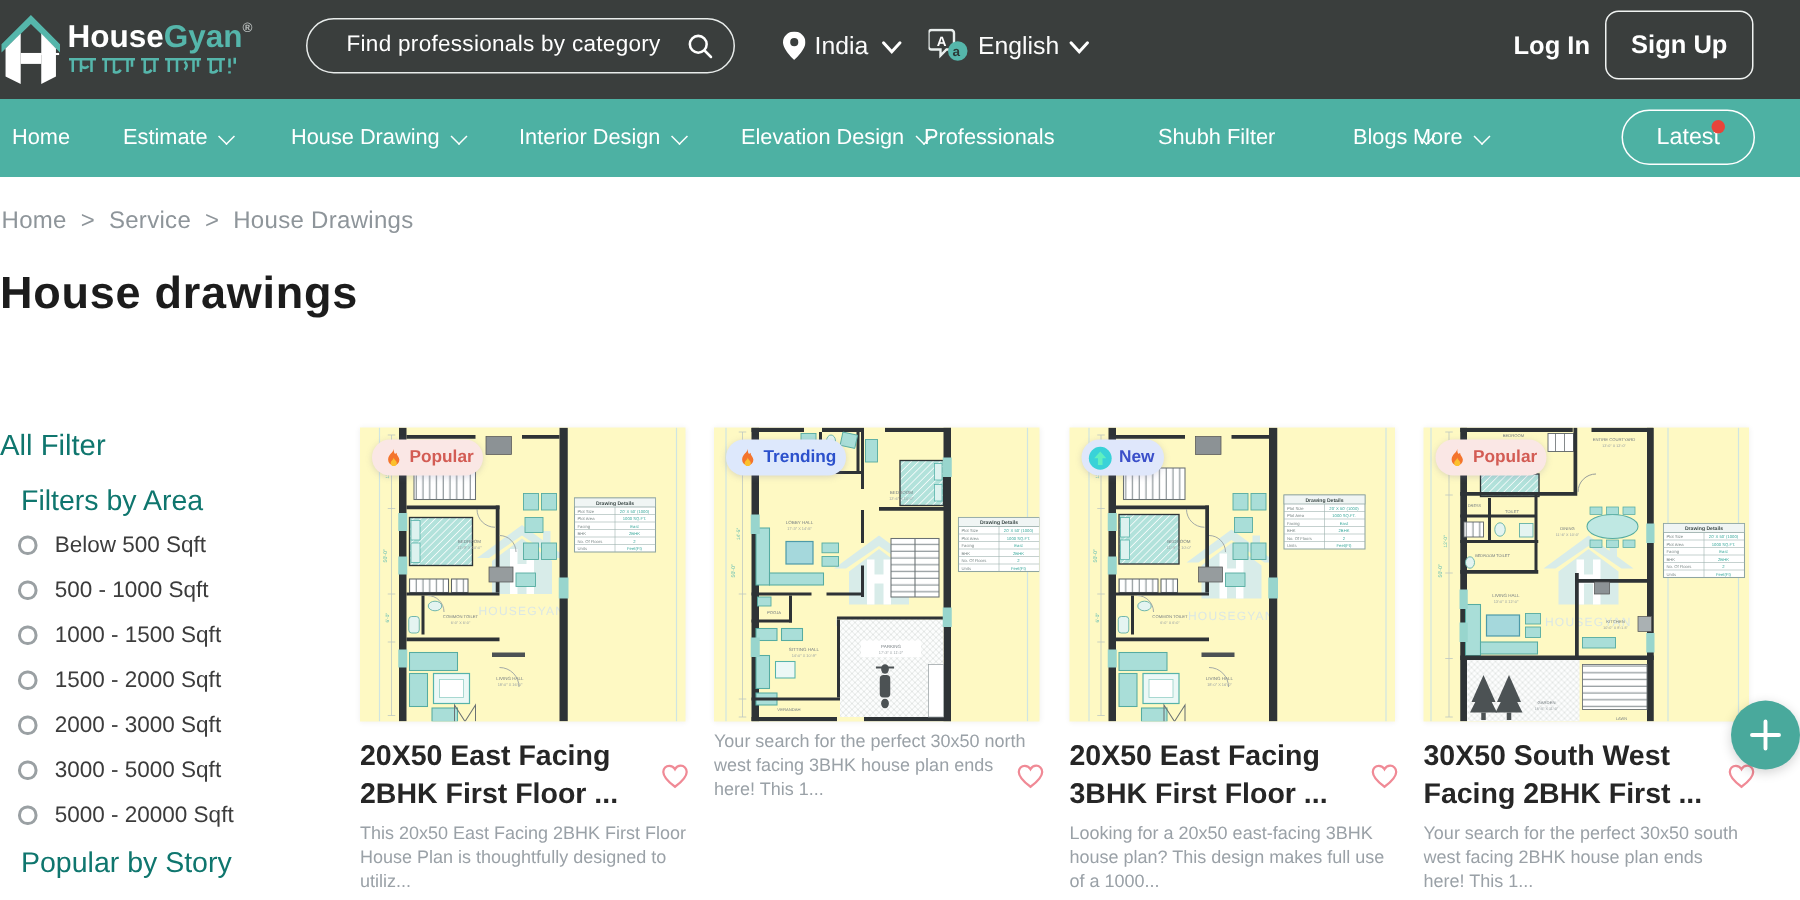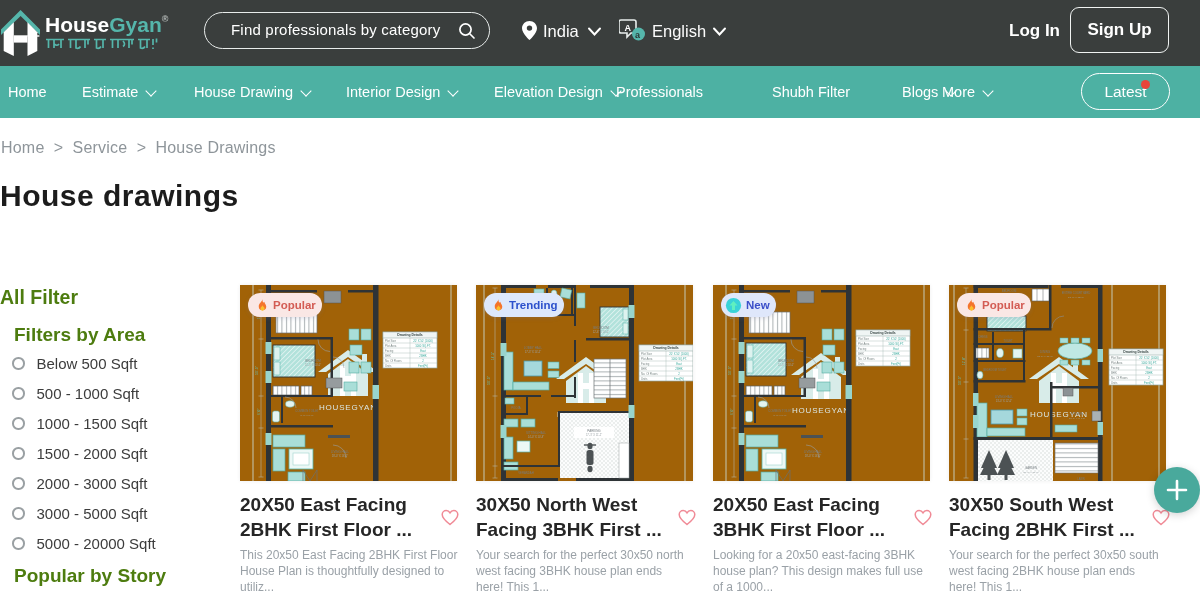--- a/index.html
+++ b/index.html
@@ -16,28 +16,28 @@
   .chev { width:11px; height:11px; margin-left:8px; position:relative; }
   .chev::after { content:""; position:absolute; left:1px; top:0px; width:7px; height:7px;
      border-right:1.8px solid #fff; border-bottom:1.8px solid #fff; transform:rotate(45deg); }
 
   
   #bc { position:absolute; left:1px; top:139px; font-size:16px; color:#8e959a; letter-spacing:.2px; }
   h1 { position:absolute; left:0px; top:179px; font-size:30px; font-weight:bold; color:#1c1c1c; letter-spacing:.5px; }
 
   
   #side { position:absolute; left:0; top:286px; width:230px; color:#2b2b2b; }
-  .sfh { font-size:19px; font-weight:bold; color:#4d7c0f; }
+  .sfh { font-size:19px; font-weight:normal; color:#0f766e; }
   .radio { width:12.5px; height:12.5px; border:2px solid #9aa0a3; border-radius:50%; display:inline-block;
            margin-right:12px; flex:0 0 auto; }
   .frow { display:flex; align-items:center; font-size:15px; color:#3c3c3c; margin-bottom:13px; height:17px; }
 
   
   .card { position:absolute; top:285px; width:217px; }
-  .cimg { position:relative; width:217px; height:196px; background:#a16207; overflow:hidden;
+  .cimg { position:relative; width:217px; height:196px; background:#fef9c3; overflow:hidden;
           box-shadow:0 0 4px rgba(0,0,0,.07); }
   .badge { position:absolute; top:8px; left:8px; height:24px; border-radius:12px;
            display:flex; align-items:center; font-size:11.5px; font-weight:bold;
            padding:0 6px 0 7px; box-shadow:0 1px 4px rgba(120,120,160,.25); }
   .ttl { font-size:19px; font-weight:bold; color:#262626; line-height:25px; margin-top:11px; letter-spacing:0px;}
   .dsc { font-size:12px; color:#9aa1a7; line-height:16px; margin-top:5px; letter-spacing:0px; width:221px; white-space:nowrap; overflow:hidden;}
   .heart { position:absolute; }
 
   
   #fab { position:absolute; left:1154px; top:467px; width:46px; height:46px; border-radius:50%;
@@ -446,21 +446,20 @@
       </svg>
       
       <div class="badge" style="background:#dde8fc;color:#2c51cc;">
         <svg width="15" height="15" viewBox="0 0 16 16" style="margin-right:3px;">
             <path d="M8 1 C8 4 4 5 4 9 a4 4 0 0 0 8 0 C12 7 10 6 10 4 C9 5.5 8 5 8 1Z" fill="#f4742c"></path>
             <path d="M8 13.5 a2.2 2.2 0 0 1 -2.2-2.2 C5.8 9.8 8 9 8 7.5 C8 9 10.2 9.8 10.2 11.3 A2.2 2.2 0 0 1 8 13.5Z" fill="#fbc02d"></path>
           </svg>
         Trending</div>
     </div>
 
-    <div class="ttl">30X50 North West<br>Facing 3BHK First ...</div>
 
     <div class="dsc">Your search for the perfect 30x50 north<br>west facing 3BHK house plan ends<br>here! This 1...</div>
   </div>
 
   <svg class="heart" style="left:678px;top:509px;" width="18" height="17" viewBox="0 0 18 17">
       <path d="M9 15.5 C3 11 1.2 8.4 1.2 5.6 C1.2 3.3 3 1.5 5.2 1.5 C6.8 1.5 8.2 2.4 9 3.8 C9.8 2.4 11.2 1.5 12.8 1.5 C15 1.5 16.8 3.3 16.8 5.6 C16.8 8.4 15 11 9 15.5Z" fill="none" stroke="#f08a96" stroke-width="1.5"></path>
     </svg>
 
   <div class="card" style="left:713px;">
 

